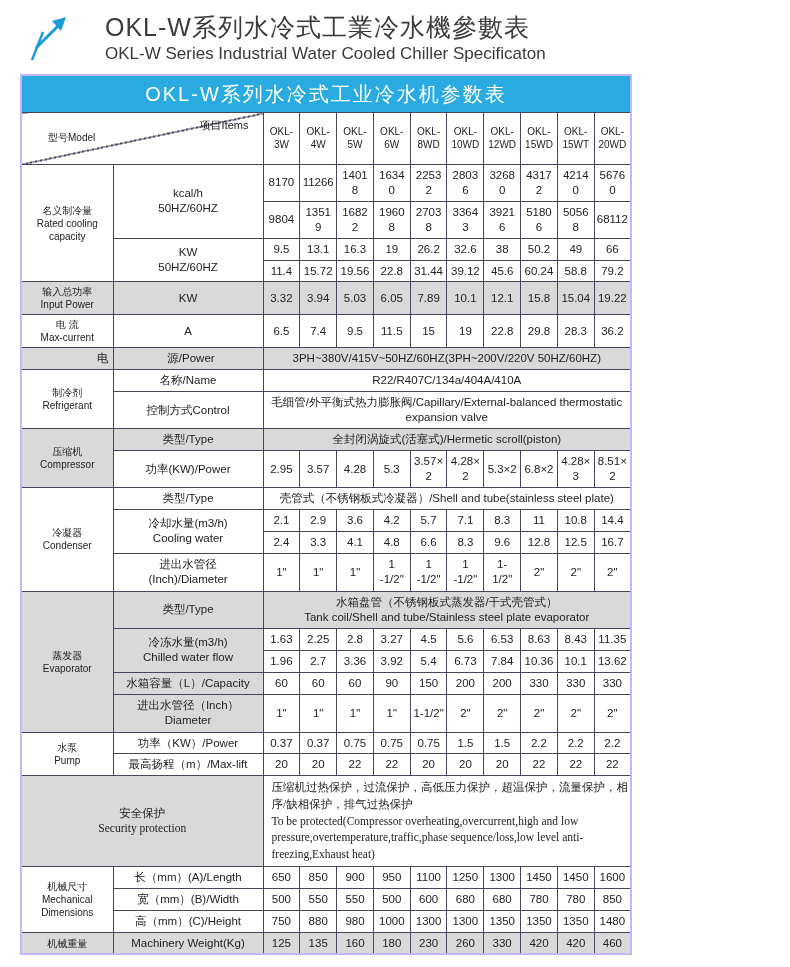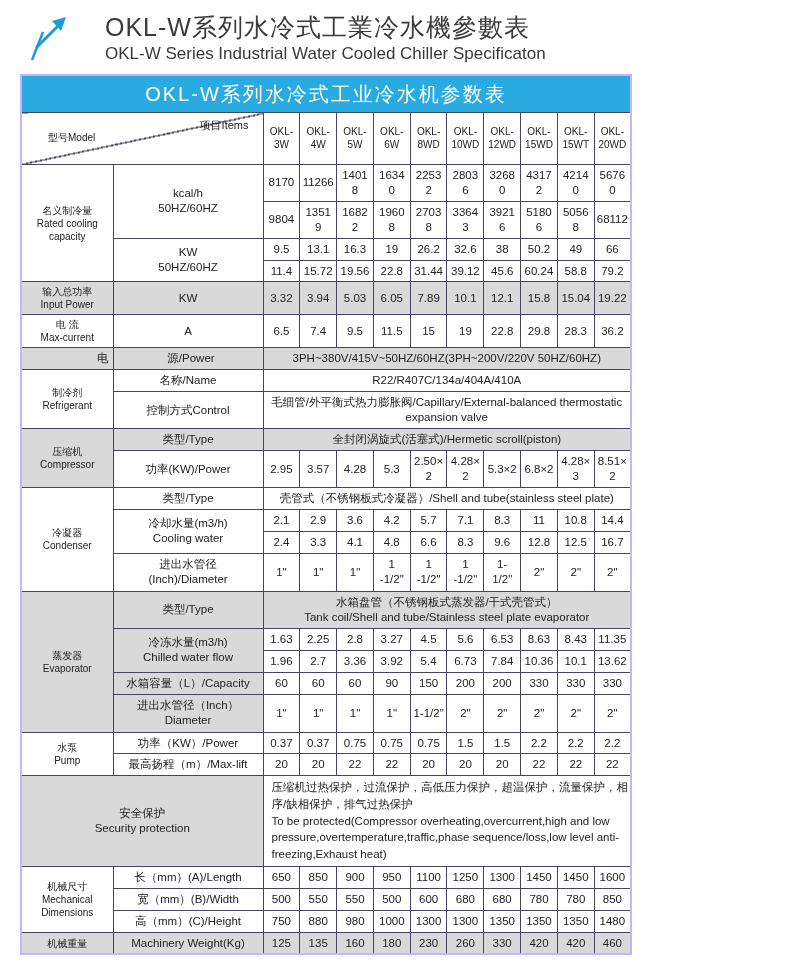--- a/index.html
+++ b/index.html
@@ -42,21 +42,21 @@
     background:linear-gradient(to bottom right,
       transparent calc(50% - 0.7px),
       #45455f calc(50% - 0.7px),
       #45455f calc(50% + 0.7px),
       transparent calc(50% + 0.7px));
   }
   .diag .corner-model{position:absolute;left:6px;bottom:20px;font-size:10px;margin-left:20px;}
   .diag .corner-items{position:absolute;right:14px;top:5px;font-size:11px;}
   .mcell{font-size:10px;line-height:1.3;}
   .tall{height:38px;}
-  .sec-row td{height:60px;}
+  .sec-row td{height:60px;font-family:Liberation Serif, serif;}
   
   .notes{margin:14px 0 0 20px;font-size:12px;color:#333;line-height:1.6;}
   .note-line{white-space:pre-wrap;}
   .ind1{padding-left:34px;}
   .ind2{padding-left:30px;}
   .ind3{padding-left:10px;}
 </style>
 </head>
 <body>
 
@@ -233,21 +233,21 @@
 Compressor</td>
     <td class="gray">类型/Type</td>
     <td class="gray" colspan="10">全封闭涡旋式(活塞式)/Hermetic scroll(piston)</td>
   </tr>
   <tr>
     <td>功率(KW)/Power</td>
   <td>2.95</td>
           <td>3.57</td>
           <td>4.28</td>
           <td>5.3</td>
-          <td>2.50×2</td>
+          <td>3.57×2</td>
           <td>4.28×2</td>
           <td>5.3×2</td>
           <td>6.8×2</td>
           <td>4.28×3</td>
           <td>8.51×2</td>
         </tr>
 
   <tr>
     <td class="lbl" rowspan="4">冷凝器
 Condenser</td>

